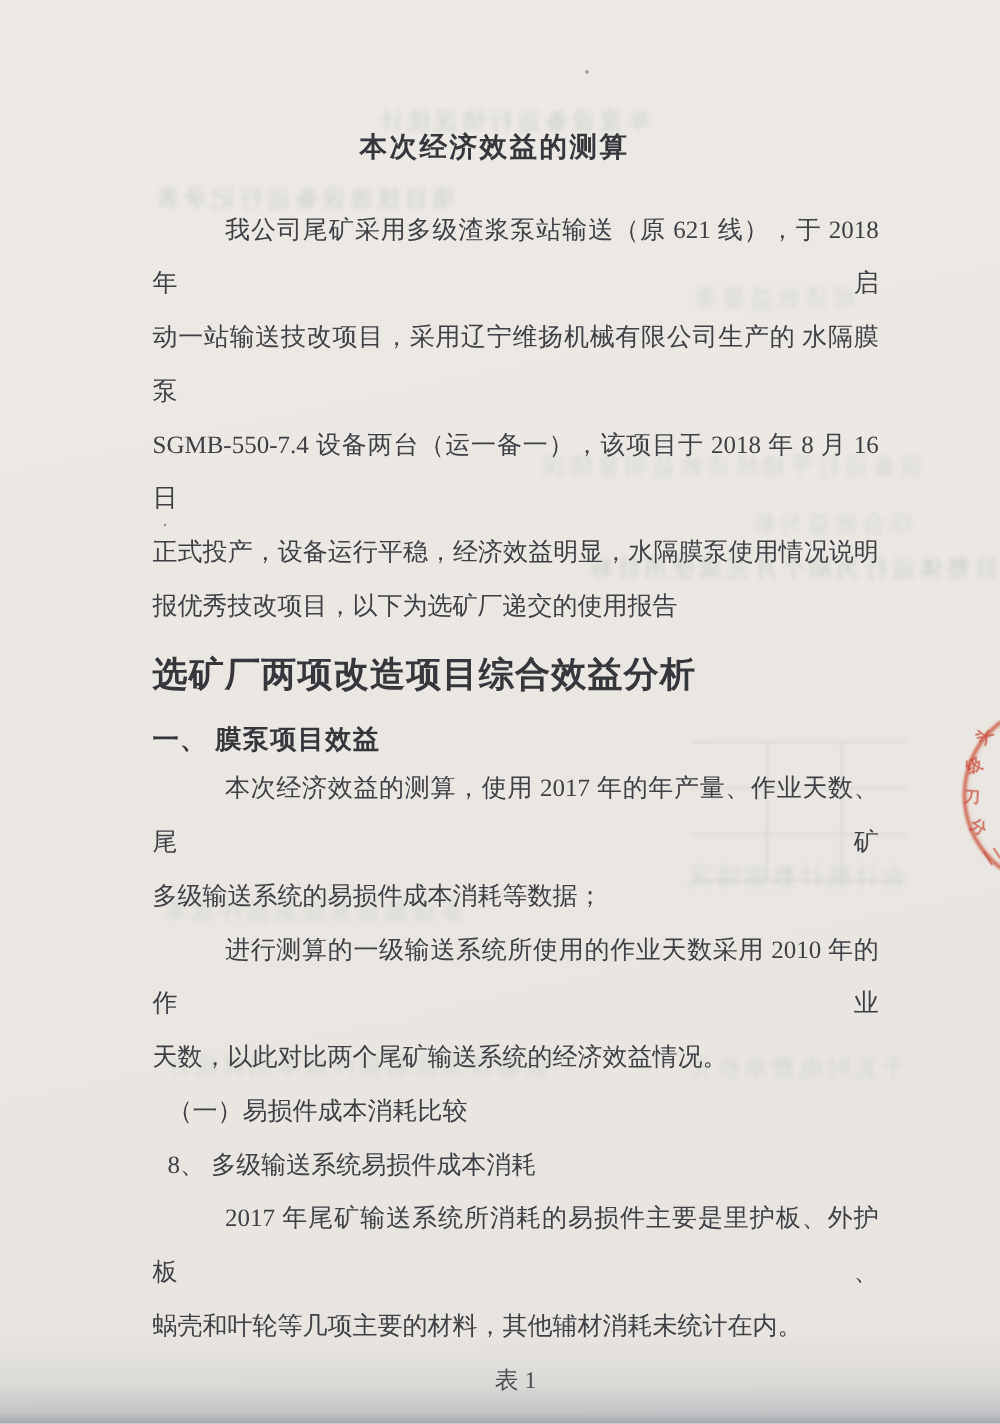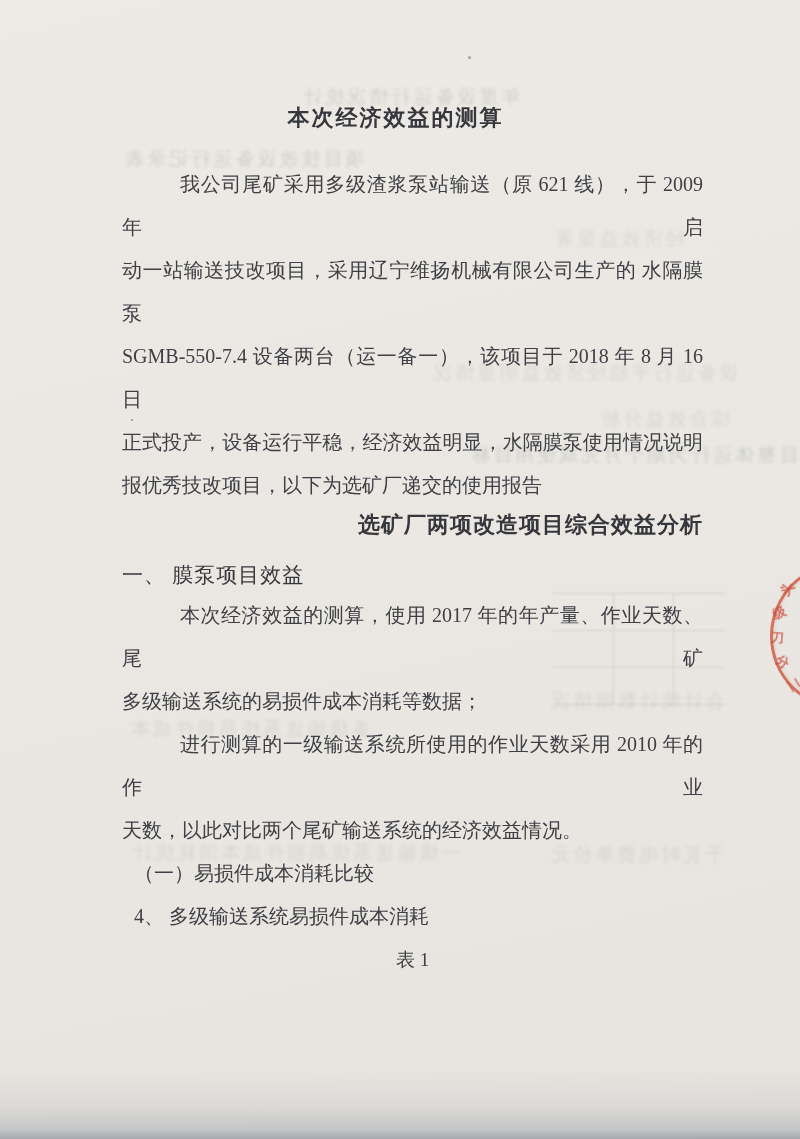--- a/index.html
+++ b/index.html
@@ -19,25 +19,25 @@
     margin:101px 0 0;position:relative;left:-17px;
     text-align:center;font-size:22px;line-height:34px;font-weight:bold;
     letter-spacing:2px;color:#36373c;
   }
   .para{font-size:20px;color:#3e4046;}
   .line{line-height:43px;text-align:justify;white-space:nowrap;}
   .line.full{text-align-last:justify;white-space:normal;}
   .line.indent{text-indent:58px;}
   .p-intro{margin-top:28px;}
   .section-title{
-    margin:0 0 0;text-align:right;
-    font-size:22px;line-height:36px;font-weight:bold;letter-spacing:1px;color:#36373c;
+    margin:16px 0 0;text-align:left;
+    font-size:28px;line-height:36px;font-weight:bold;letter-spacing:1px;color:#36373c;
   }
   .heading1{
-    margin:15px 0 0;font-size:21px;line-height:34px;font-weight:normal;
+    margin:15px 0 0;font-size:21px;line-height:34px;font-weight:bold;
     letter-spacing:1px;color:#36373c;
   }
   .p-basis{margin-top:2px;}
   .p-days{margin-top:0;}
   .subline{font-size:20px;line-height:43px;color:#3e4046;margin-left:12px;}
   .tbl-caption{margin:7px 0 0;text-align:center;font-size:19px;line-height:30px;color:#3e4046;}
   
   .ghost{
     position:absolute;z-index:1;white-space:nowrap;
     color:#8d9a90;opacity:.32;filter:blur(1.7px);
@@ -119,21 +119,21 @@
   <span class="seal-glyph sg1">级</span>
   <span class="seal-glyph sg2">刀</span>
   <span class="seal-glyph sg3">分</span>
   <span class="seal-glyph sg4">二</span>
 
   <div class="content">
 
     <div class="doc-title">本次经济效益的测算</div>
 
     <div class="para p-intro">
-      <div class="line full indent">我公司尾矿采用多级渣浆泵站输送（原 621 线），于 2009 年启</div>
+      <div class="line full indent">我公司尾矿采用多级渣浆泵站输送（原 621 线），于 2018 年启</div>
       <div class="line full">动一站输送技改项目，采用辽宁维扬机械有限公司生产的 水隔膜泵</div>
       <div class="line full">SGMB-550-7.4 设备两台（运一备一），该项目于 2018 年 8 月 16 日</div>
       <div class="line full">正式投产，设备运行平稳，经济效益明显，水隔膜泵使用情况说明</div>
       <div class="line">报优秀技改项目，以下为选矿厂递交的使用报告</div>
     </div>
 
     <div class="section-title">选矿厂两项改造项目综合效益分析</div>
 
     <div class="heading1">一、 膜泵项目效益</div>
 
@@ -142,21 +142,25 @@
       <div class="line">多级输送系统的易损件成本消耗等数据；</div>
     </div>
 
     <div class="para p-days">
       <div class="line full indent">进行测算的一级输送系统所使用的作业天数采用 2010 年的作业</div>
       <div class="line">天数，以此对比两个尾矿输送系统的经济效益情况。</div>
     </div>
 
     <div class="subline">（一）易损件成本消耗比较</div>
 
-    <div class="subline">4、 多级输送系统易损件成本消耗</div>
+    <div class="subline">8、 多级输送系统易损件成本消耗</div>
 
+    <div class="para">
+      <div class="line full indent">2017 年尾矿输送系统所消耗的易损件主要是里护板、外护板、</div>
+      <div class="line">蜗壳和叶轮等几项主要的材料，其他辅材消耗未统计在内。</div>
+    </div>
 
     <div class="tbl-caption">表 1</div>
 
   </div>
 
   <div class="bottom-shade"></div>
 </div>
 
 </body></html>

